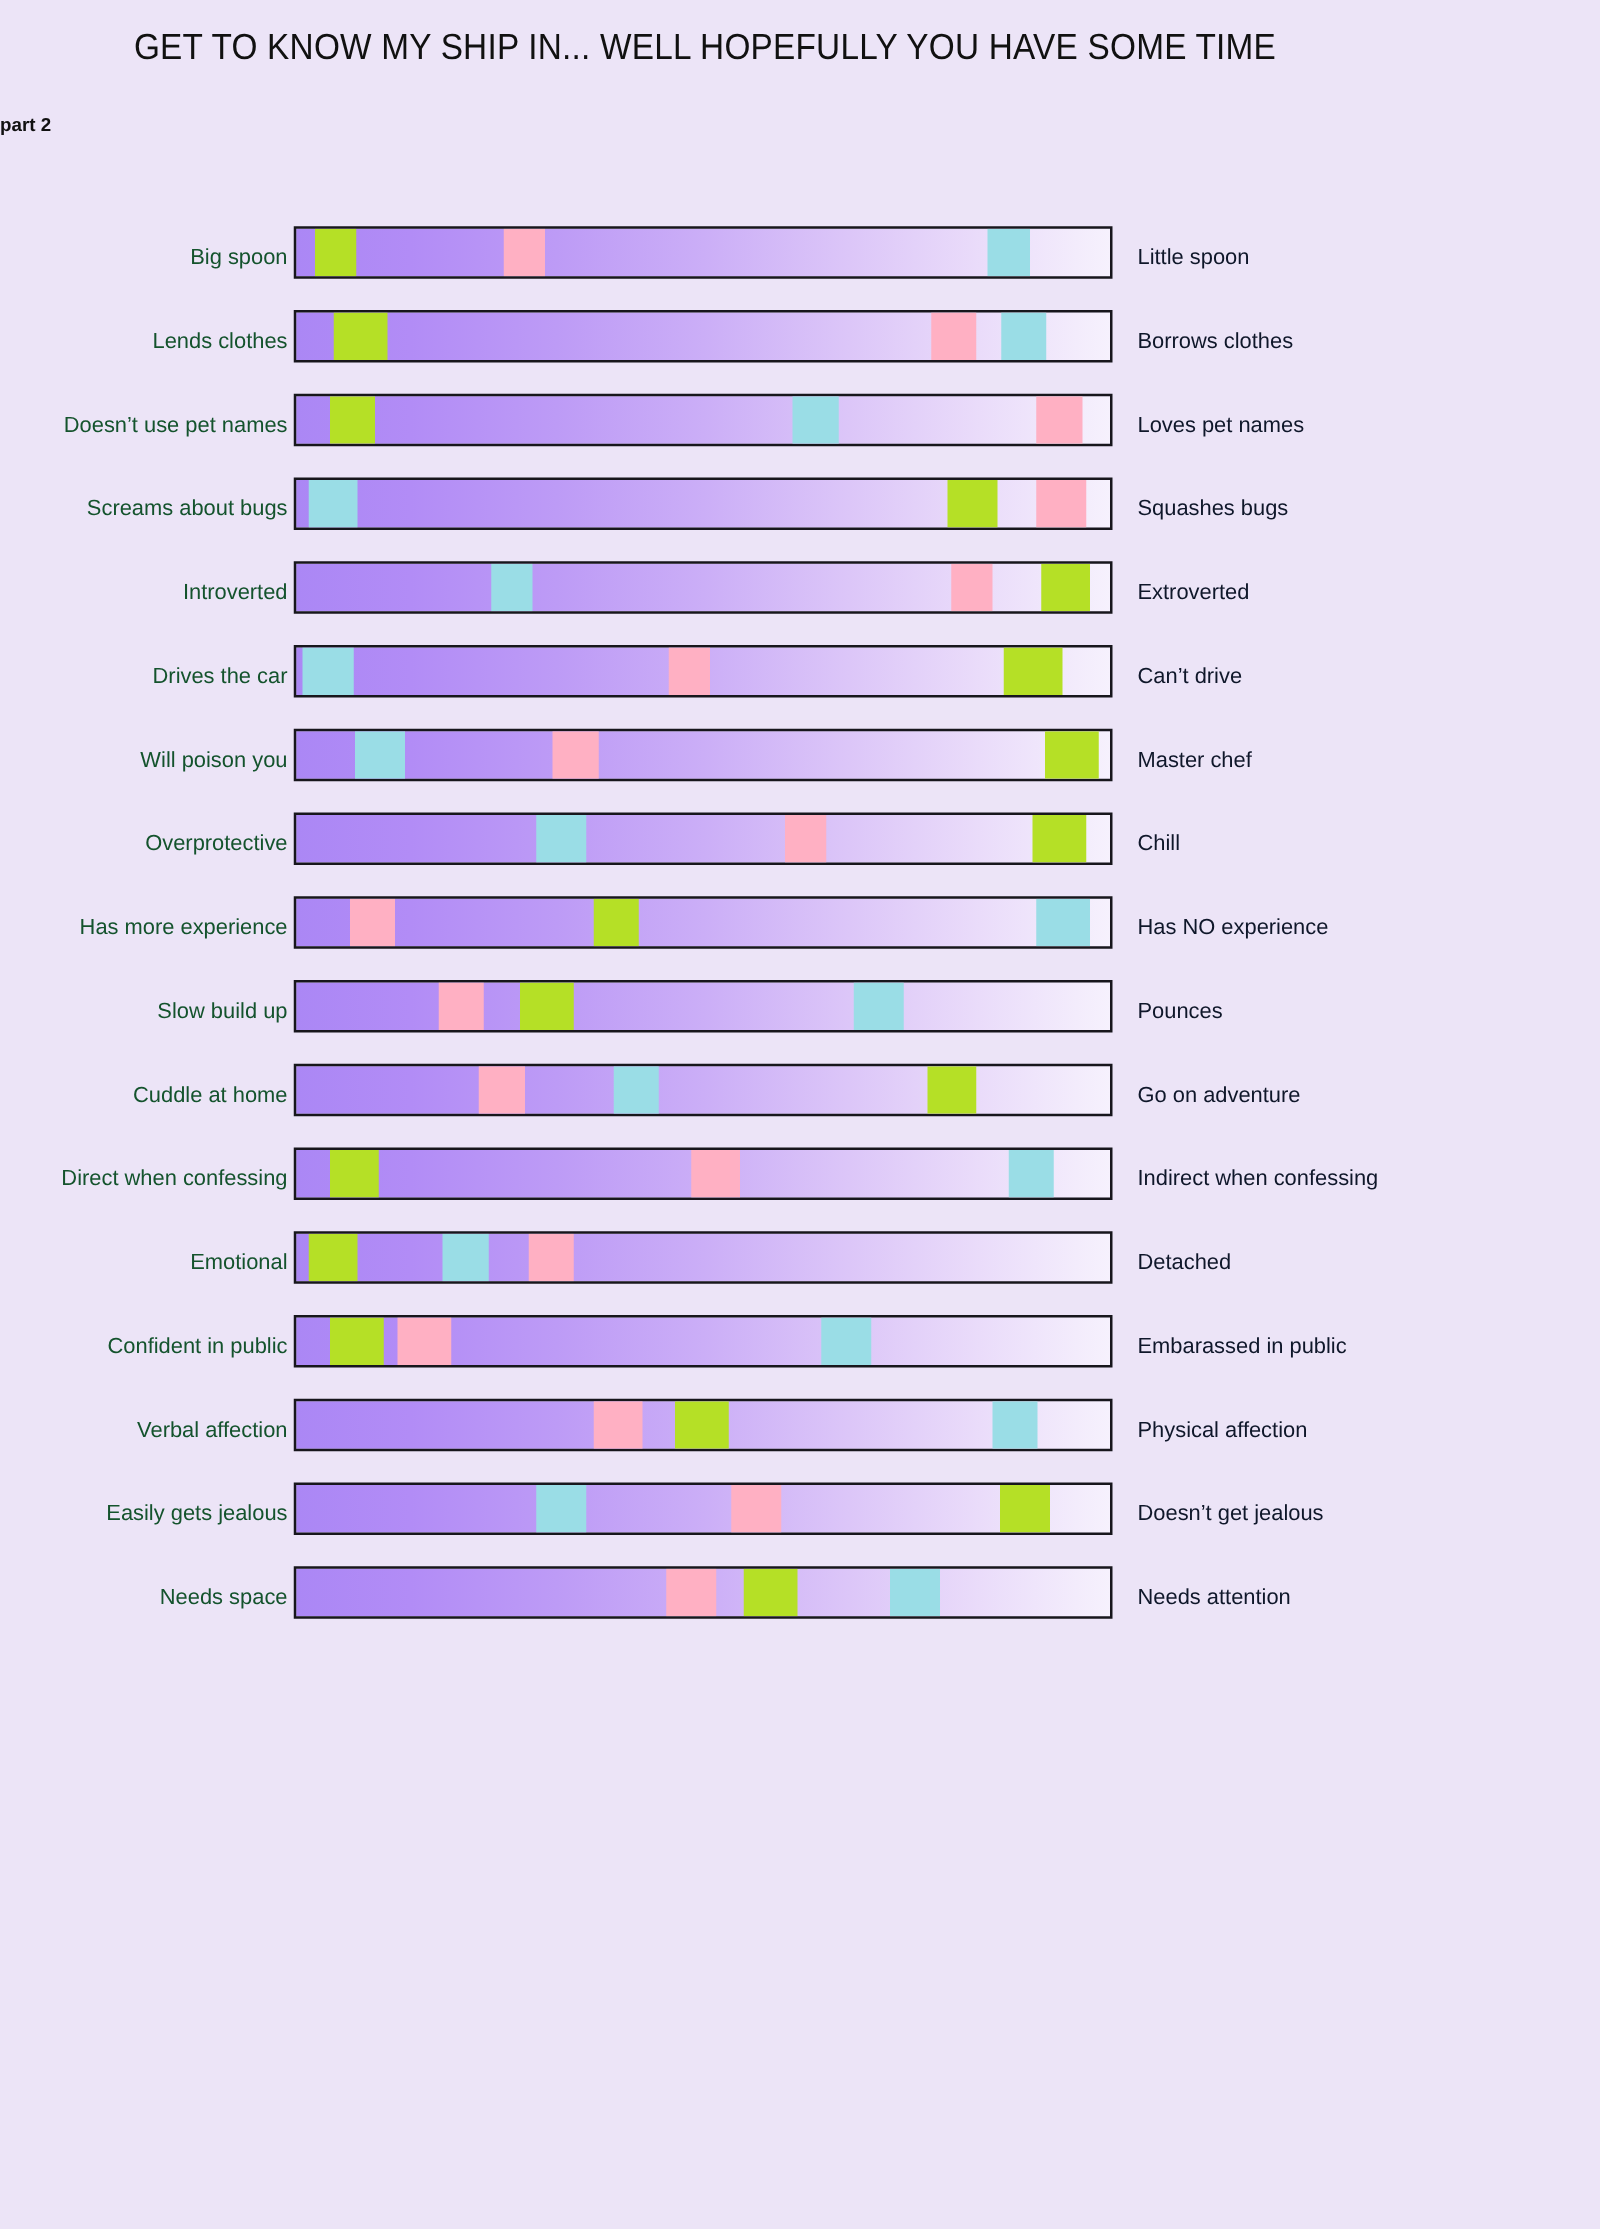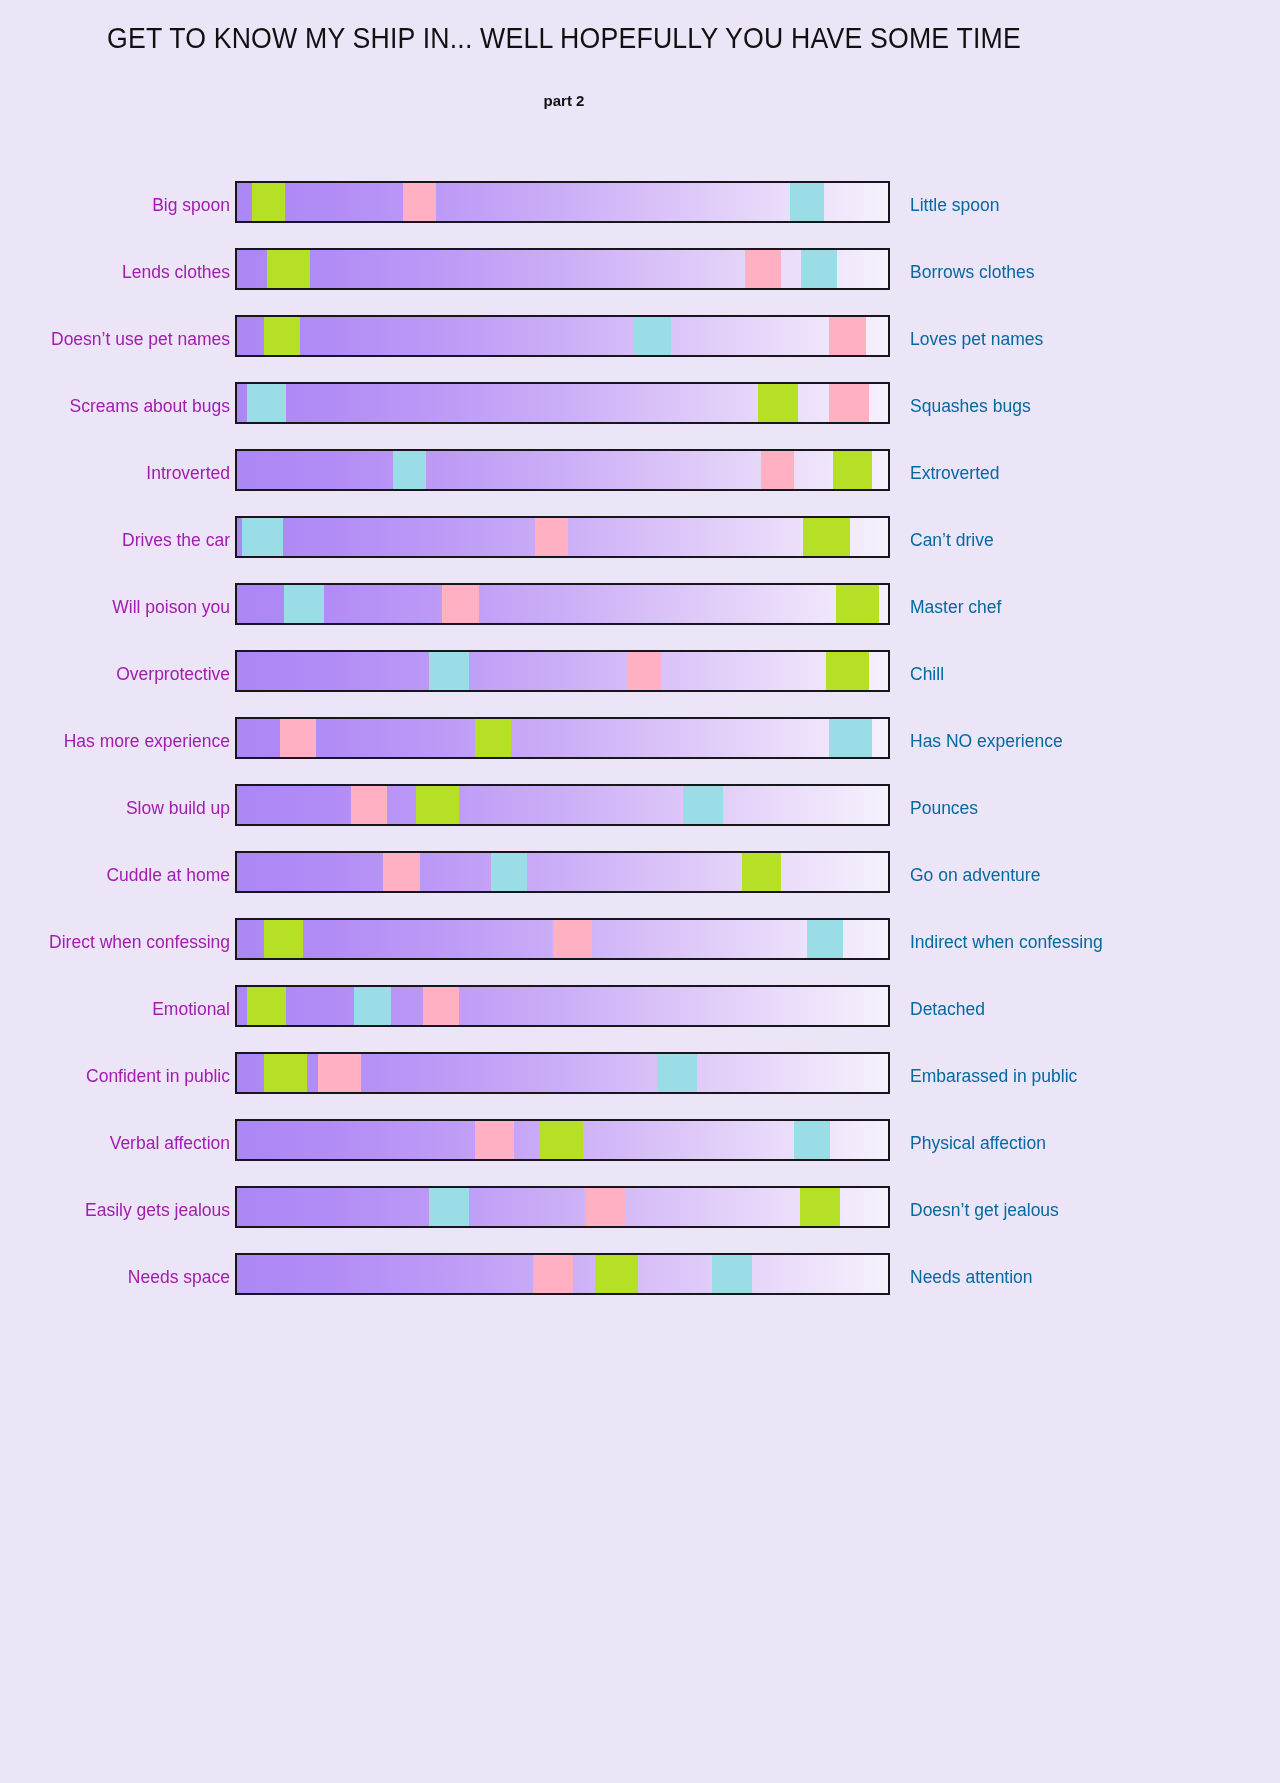--- a/index.html
+++ b/index.html
@@ -34,21 +34,21 @@
     transform: scaleX(0.92);
     transform-origin: center top;
     white-space: nowrap;
     color: #111;
   }
   .subtitle {
     position: absolute;
     left: 0;
     top: 92px;
     width: 1128px;
-    text-align: center;
+    text-align: left;
     font-size: 15px;
     font-weight: 700;
     color: #111;
   }
   .chart {
     position: absolute;
     left: 0;
     top: 172px;
     width: 1128px;
   }
@@ -59,32 +59,32 @@
   }
   .left-label {
     position: absolute;
     right: 898px;
     top: 50%;
     transform: translateY(-50%);
     text-align: right;
     font-size: 17.5px;
     white-space: nowrap;
     line-height: 1;
-    color: #a21caf;
+    color: #14532d;
   }
   .right-label {
     position: absolute;
     left: 910px;
     top: 50%;
     transform: translateY(-50%);
     text-align: left;
     font-size: 17.5px;
     white-space: nowrap;
     line-height: 1;
-    color: #0369a1;
+    color: #0f172a;
   }
   .bar {
     position: absolute;
     left: 235px;
     top: 9px;
     width: 655px;
     height: 42px;
     box-sizing: border-box;
     border: 2.5px solid #17161c;
     background: linear-gradient(to right,

